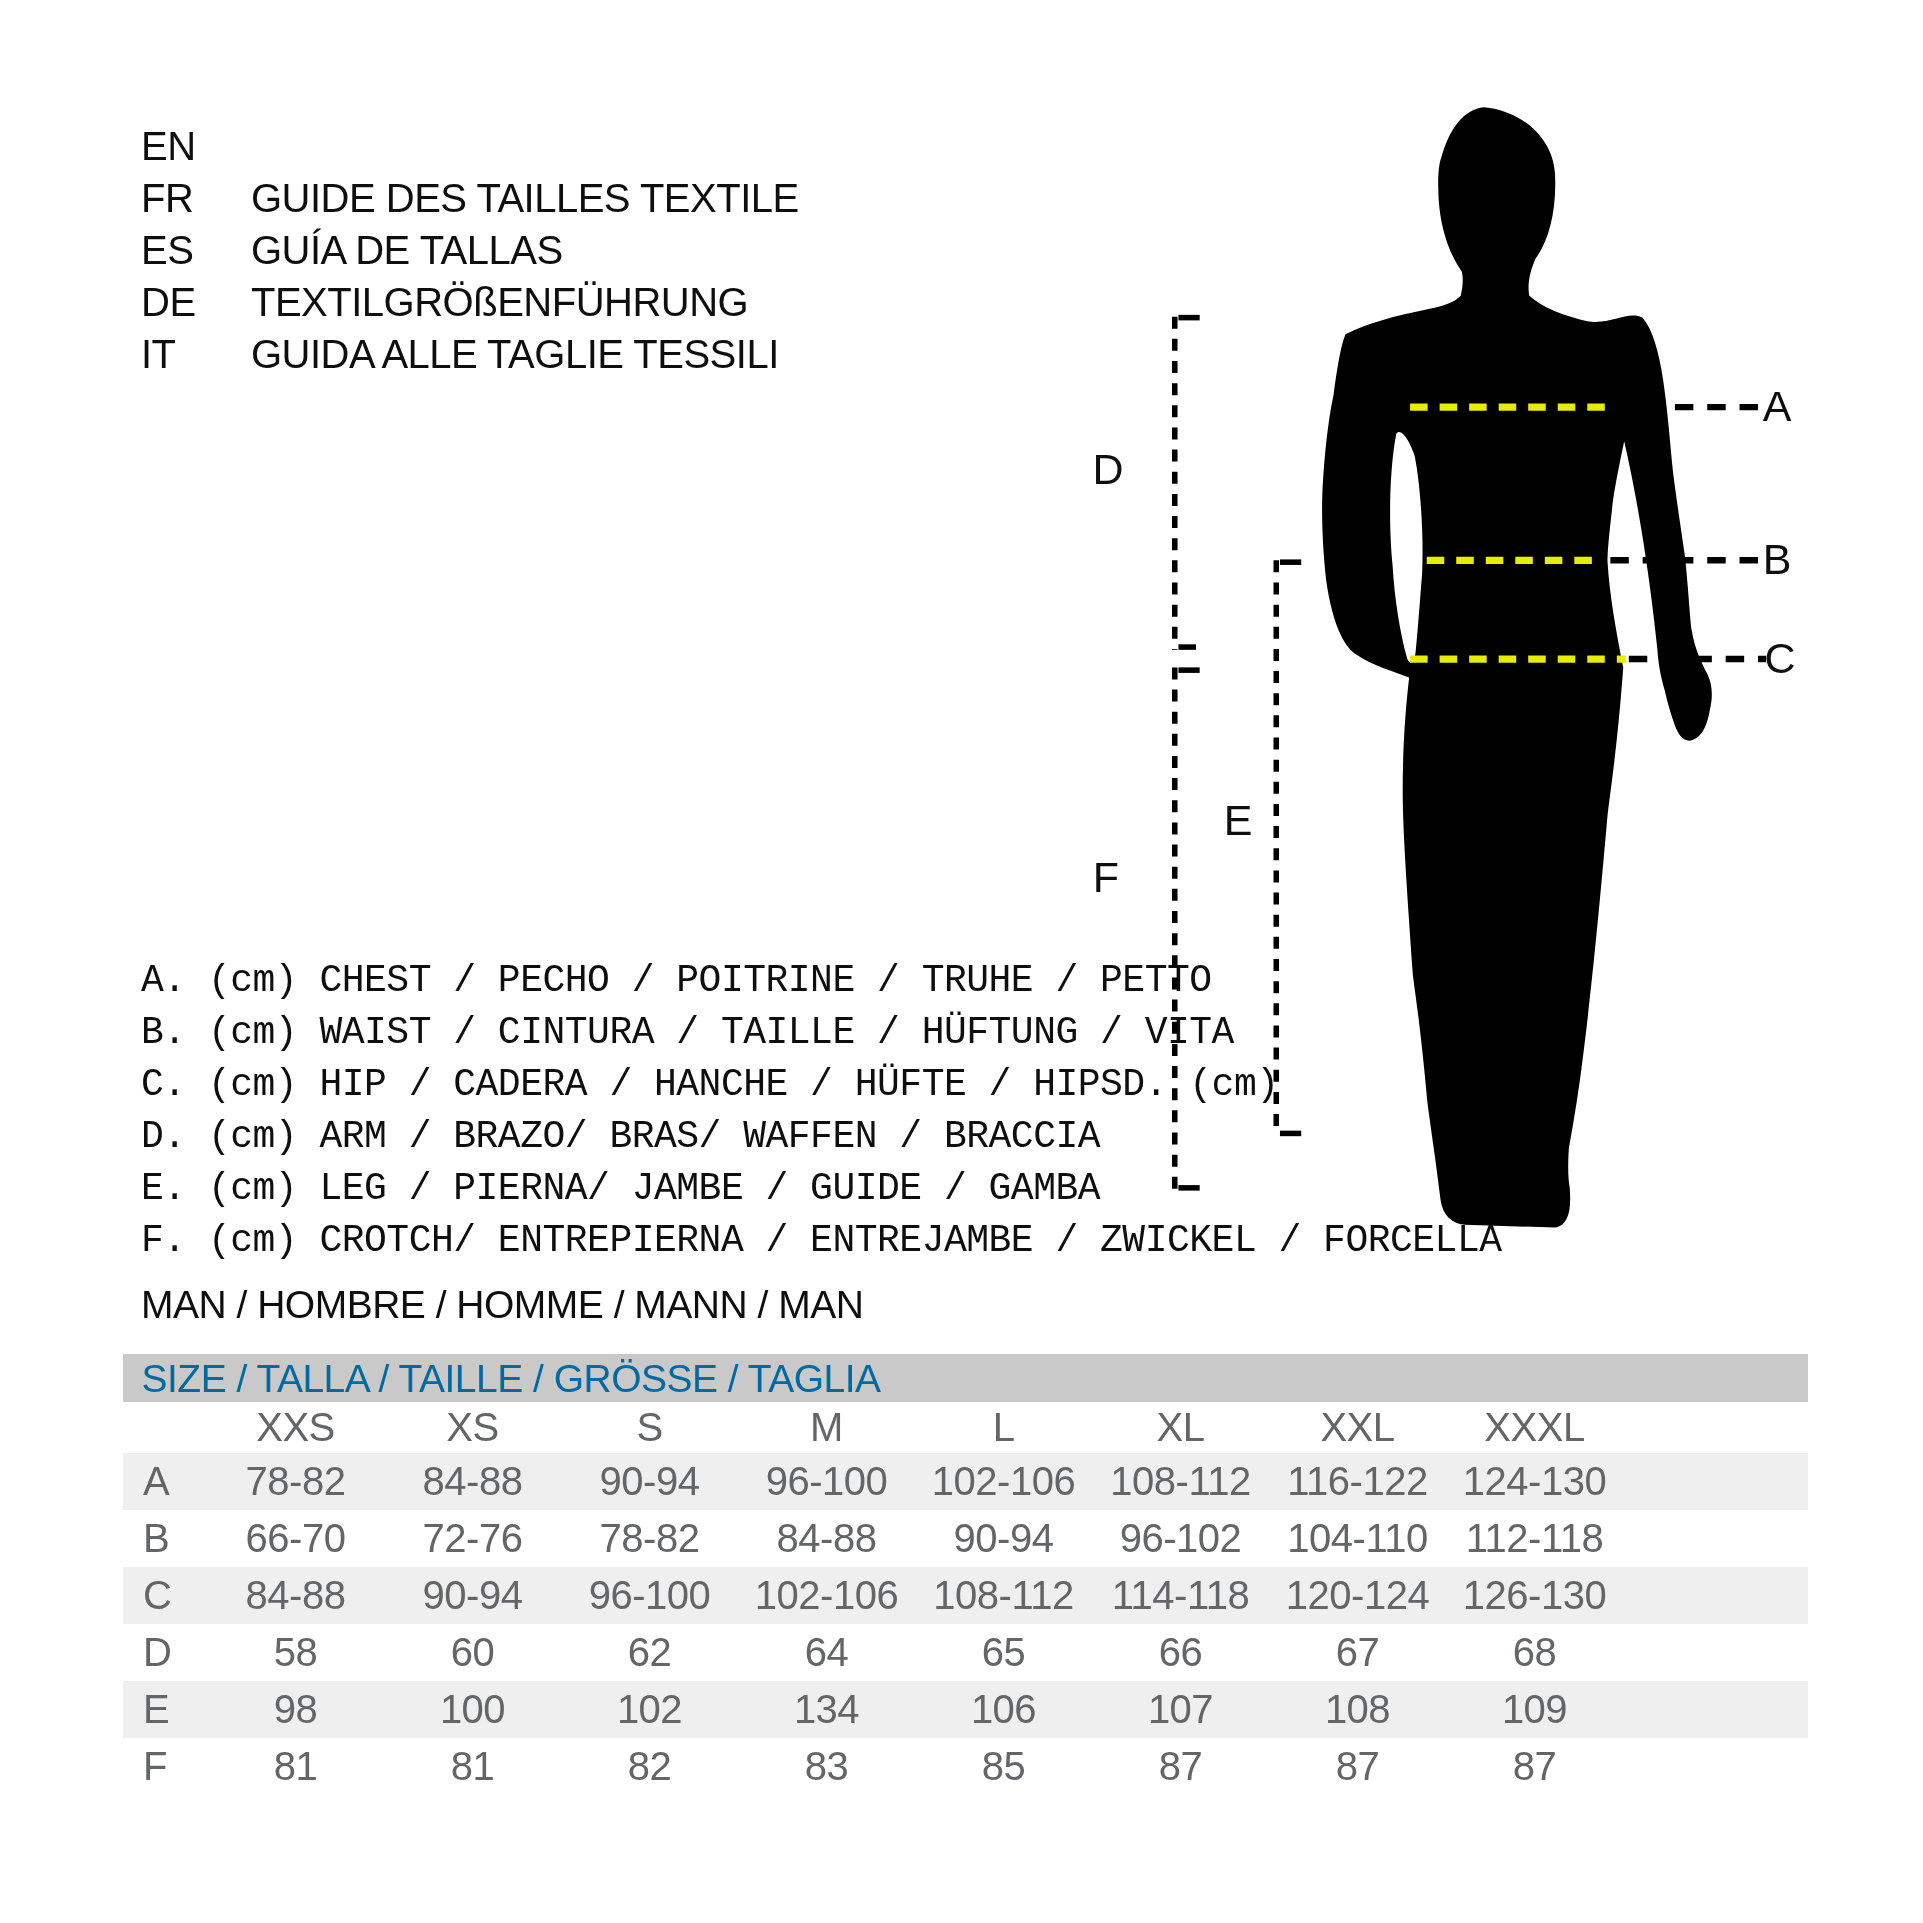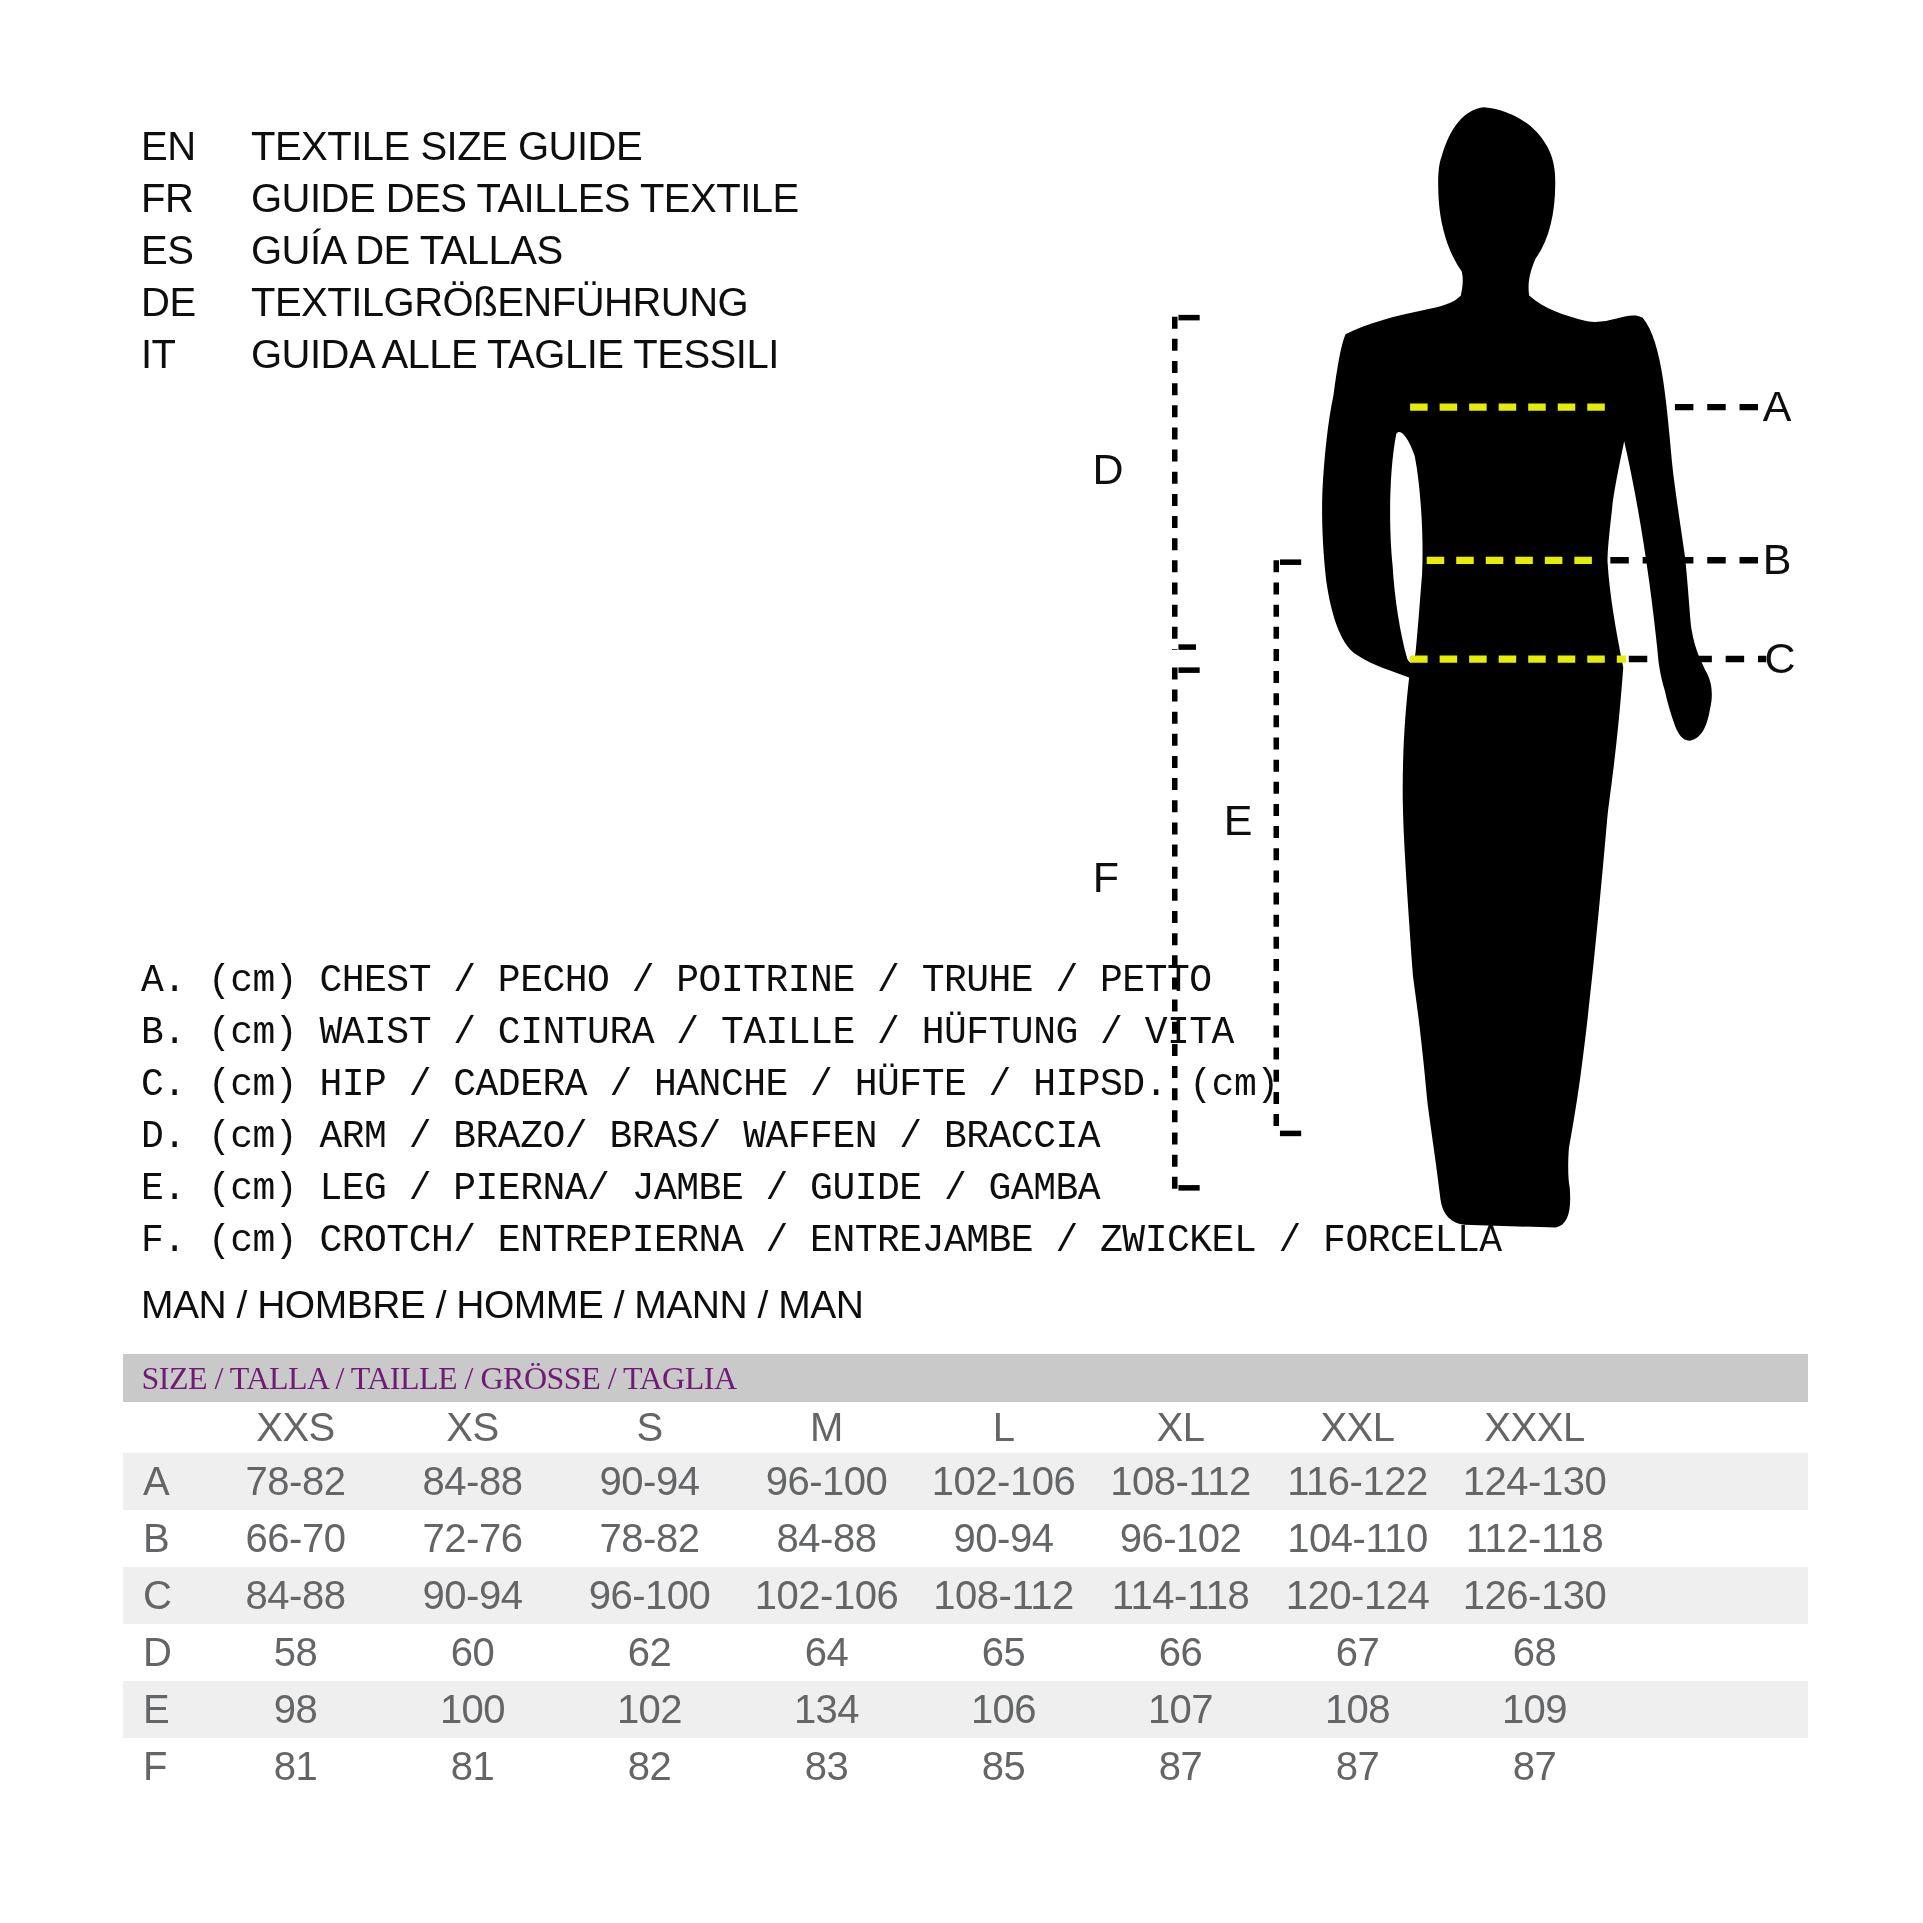--- a/index.html
+++ b/index.html
@@ -11,21 +11,21 @@
   .lang-block{position:absolute;left:141px;top:124px;}
   .lang-row{display:flex;height:52px;align-items:flex-start;font-size:40px;letter-spacing:-0.5px;white-space:nowrap;}
   .lang-code{width:110px;flex:0 0 110px;}
   
   .desc-block{position:absolute;left:141px;top:954px;font-family:Liberation Mono, monospace;}
   .desc-row{height:52px;display:flex;align-items:center;font-size:38px;letter-spacing:-0.5px;white-space:nowrap;}
   
   .category-line{position:absolute;left:141px;top:1283px;font-size:39px;letter-spacing:-0.5px;}
   
   .size-table{position:absolute;left:123px;top:1354px;width:1685px;color:#646567;}
-  .st-bar{height:48px;background:#c9c9c9;color:#701a75;font-size:32px;line-height:49px;padding-left:18.5px;box-sizing:border-box;letter-spacing:-0.5px;font-family:Liberation Serif, serif;}
+  .st-bar{height:48px;background:#c9c9c9;color:#0369a1;font-size:39px;line-height:49px;padding-left:18.5px;box-sizing:border-box;letter-spacing:-0.5px;}
   .st-row{display:grid;grid-template-columns:84px repeat(8,177px) 1fr;align-items:center;}
   .st-row.head{height:51px;}
   .st-row.data{height:57px;}
   .st-row.stripe{background:#efefef;}
   .st-cell{text-align:center;font-size:40px;letter-spacing:-0.5px;}
   .st-label{text-align:left;padding-left:20px;font-size:40px;}
   
   .figure-wrap{position:absolute;left:1061px;top:74px;width:748px;height:1172px;}
   .figure-wrap svg{display:block;width:748px;height:1172px;}
   .fig-label{position:absolute;transform:translate(-50%,-50%);font-size:43px;letter-spacing:0;color:#0e0e0e;}
@@ -35,21 +35,20 @@
   .fl-d{left:1108px;top:469px;}
   .fl-e{left:1238px;top:820px;}
   .fl-f{left:1106px;top:877px;}
 </style>
 </head>
 <body>
 
 <div class="lang-block">
   <div class="lang-row">
     <span class="lang-code">EN</span>
-    <span class="lang-title">TEXTILE SIZE GUIDE</span>
   </div>
   <div class="lang-row">
     <span class="lang-code">FR</span>
     <span class="lang-title">GUIDE DES TAILLES TEXTILE</span>
   </div>
   <div class="lang-row">
     <span class="lang-code">ES</span>
     <span class="lang-title">GUÍA DE TALLAS</span>
   </div>
   <div class="lang-row">

